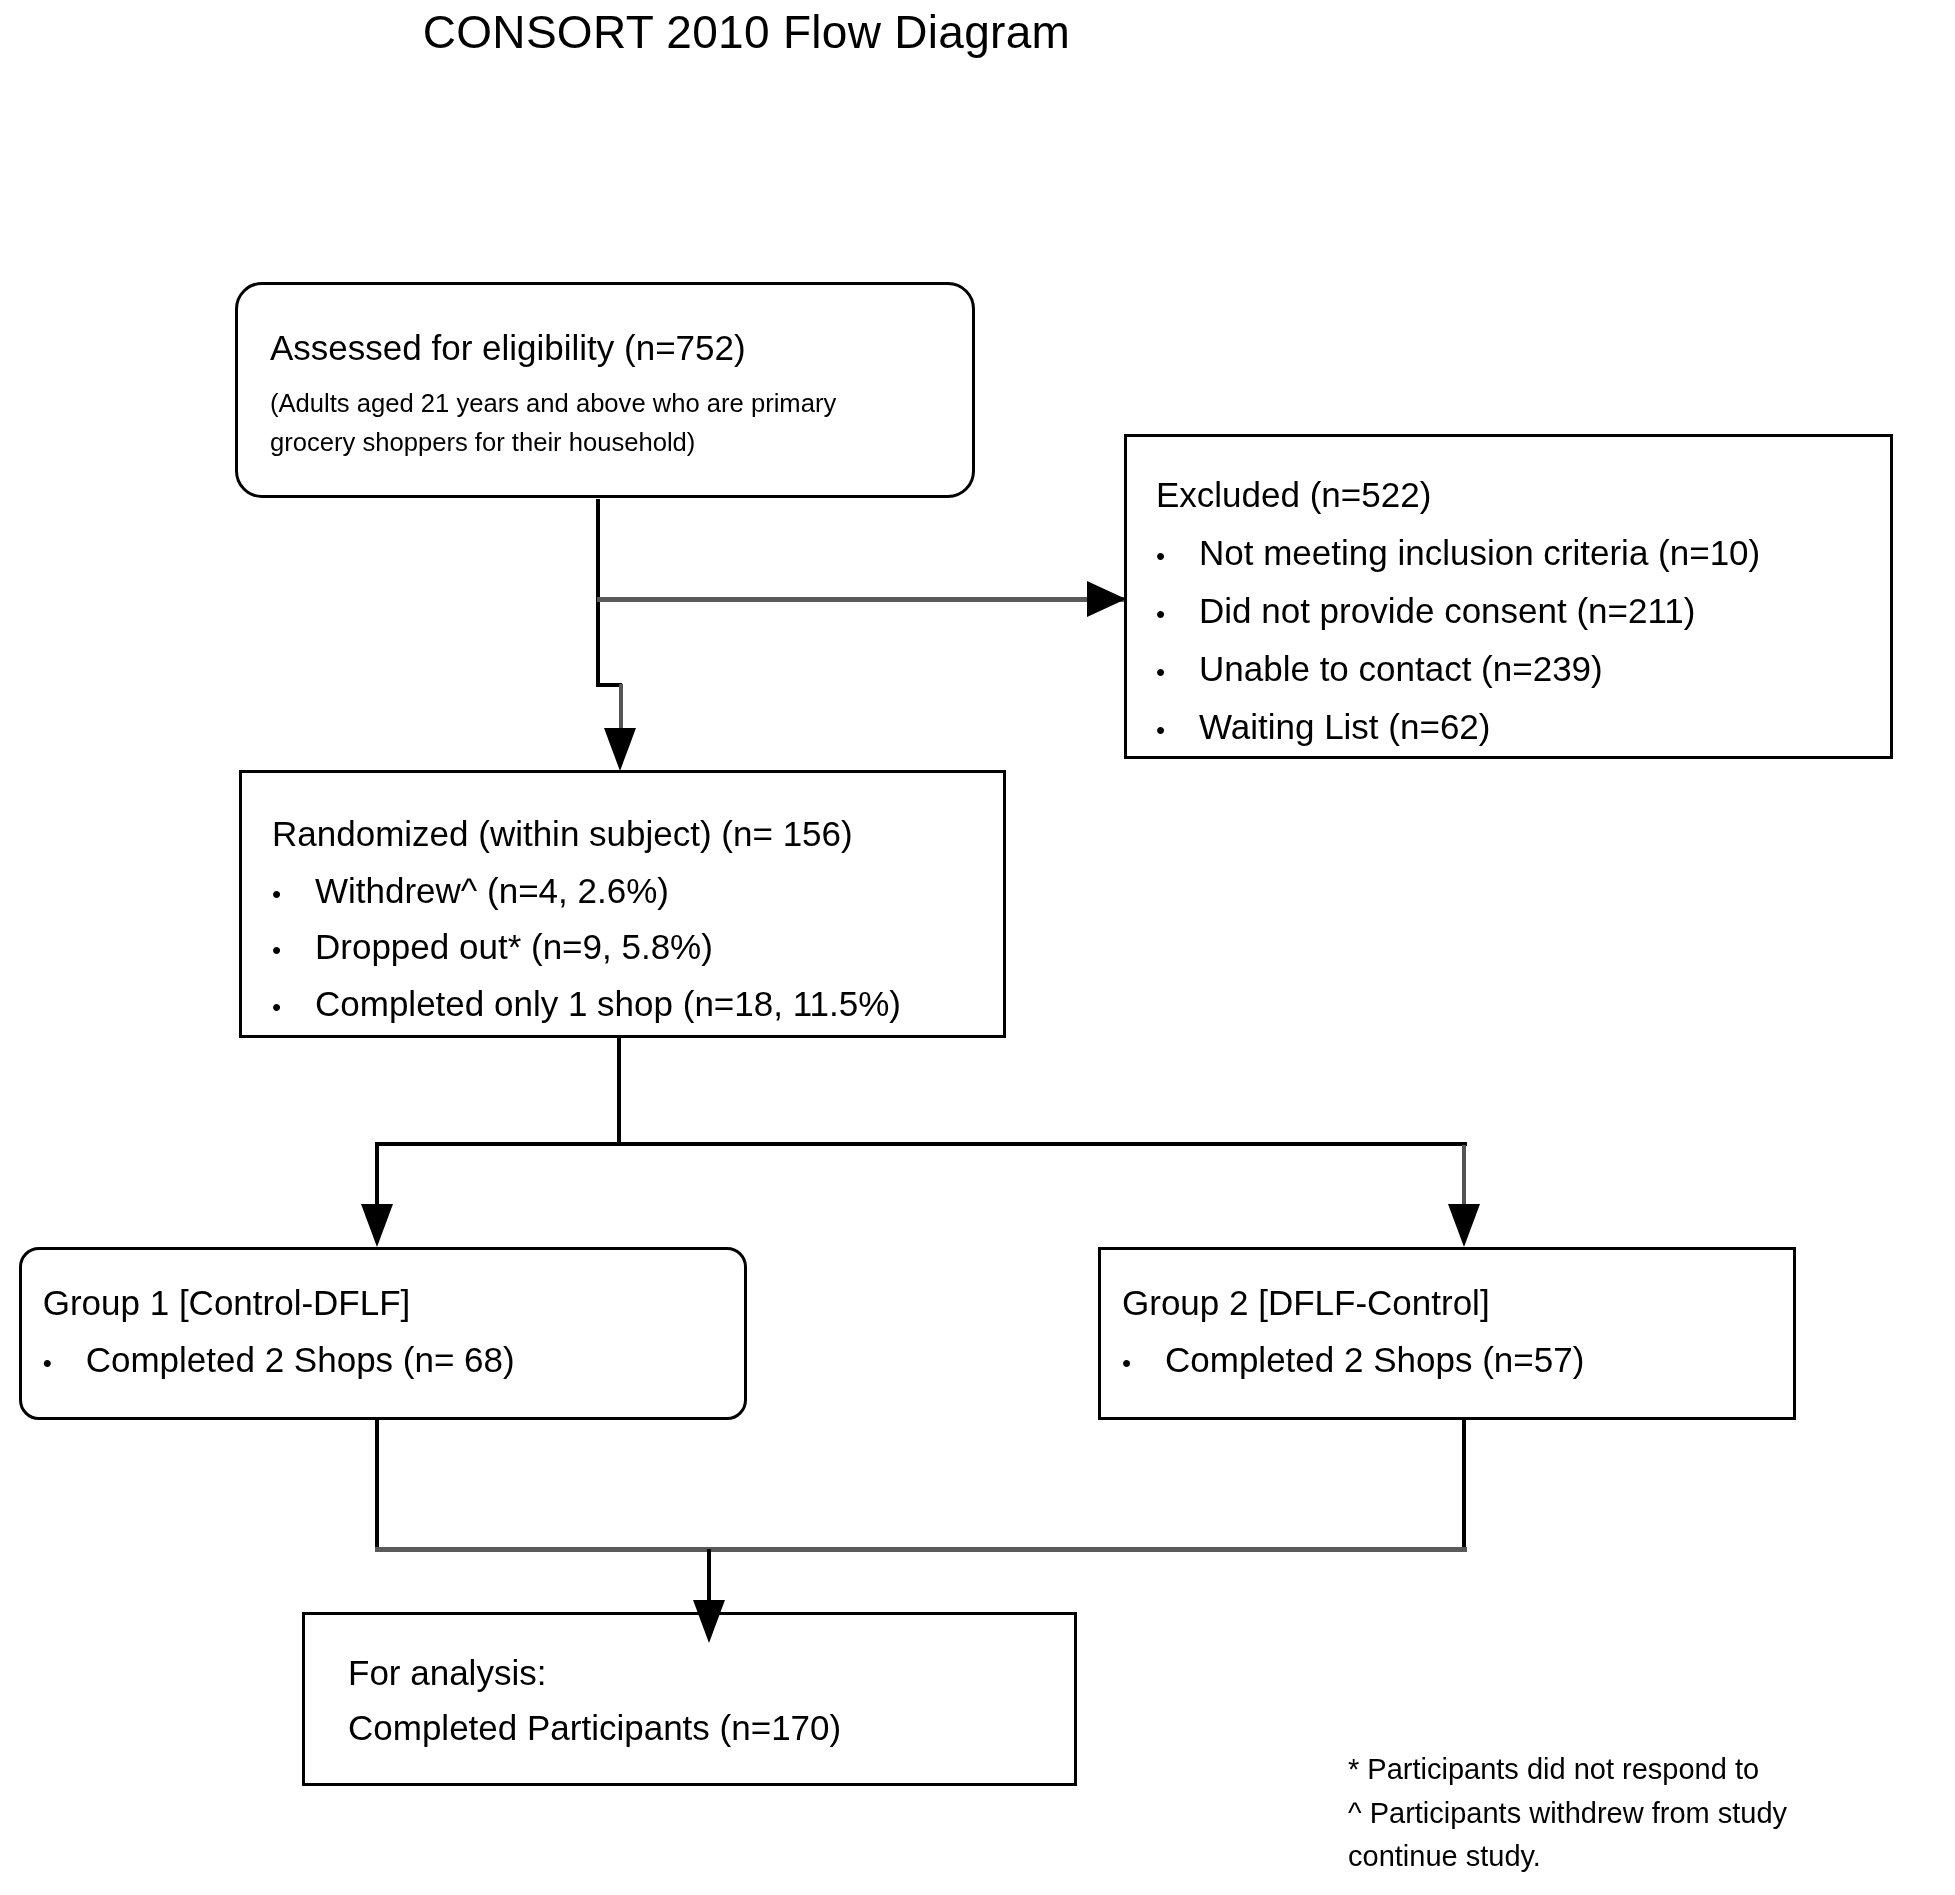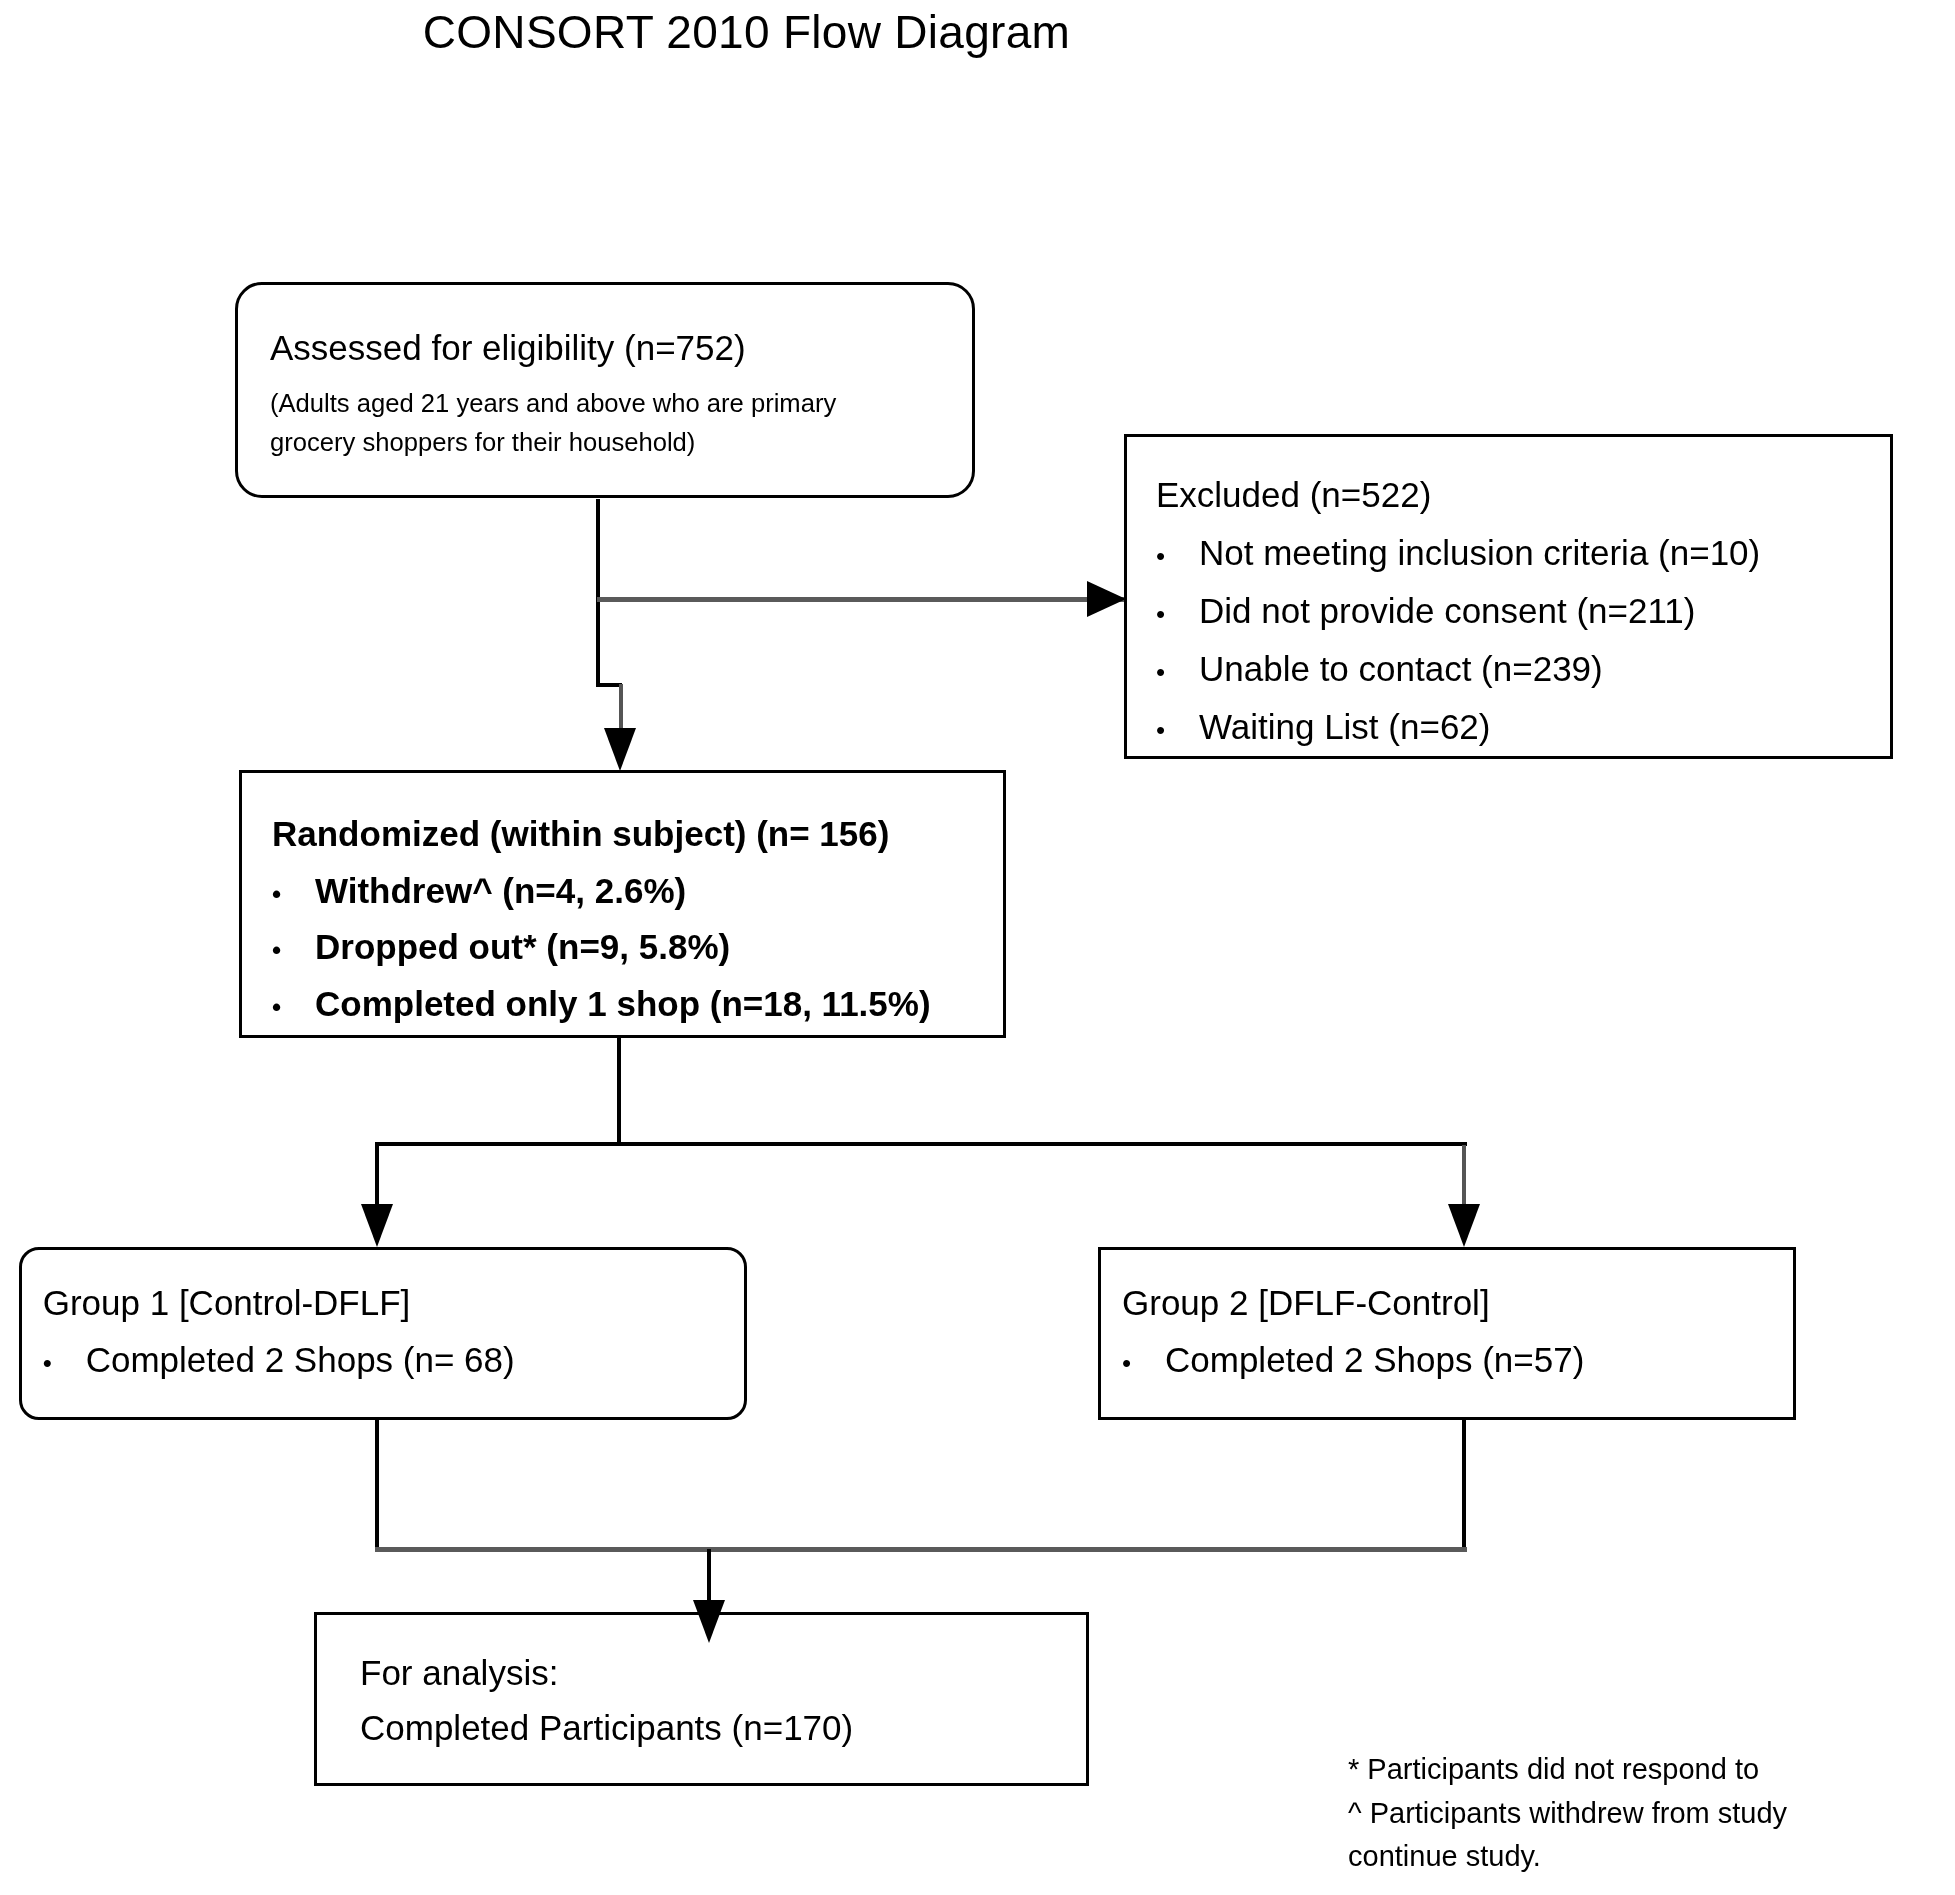--- a/index.html
+++ b/index.html
@@ -147,21 +147,21 @@
         <span class="bullet-mark">•</span>
         <span class="bullet-text">Unable to contact (n=239)</span>
       </div>
       <div class="bullet-row" style="margin-top:8.3px;">
         <span class="bullet-mark">•</span>
         <span class="bullet-text">Waiting List (n=62)</span>
       </div>
     </div>
   </div>
 
-  <div class="node-box" style="left:239px; top:770px; width:767px; height:268px;font-weight:bold;">
+  <div class="node-box" style="left:239px; top:770px; width:767px; height:268px;">
     <div class="node-inner" style="top:36px; left:30px; right:11px;">
       <div class="line-main">Randomized (within subject) (n= 156)</div>
       <div class="bullet-row" style="margin-top:7px;">
         <span class="bullet-mark">•</span>
         <span class="bullet-text">Withdrew^ (n=4, 2.6%)</span>
       </div>
       <div class="bullet-row" style="margin-top:7px;">
         <span class="bullet-mark">•</span>
         <span class="bullet-text">Dropped out* (n=9, 5.8%)</span>
       </div>
@@ -185,21 +185,21 @@
   <div class="node-box" style="left:1098px; top:1247px; width:698px; height:173px;">
     <div class="node-inner" style="top:28px; left:21px; right:8.3px;">
       <div class="line-main">Group 2 [DFLF-Control]</div>
       <div class="bullet-row" style="margin-top:7px;">
         <span class="bullet-mark">•</span>
         <span class="bullet-text">Completed 2 Shops (n=57)</span>
       </div>
     </div>
   </div>
 
-  <div class="node-box" style="left:302px; top:1612px; width:775px; height:174px;margin-left:12px;">
+  <div class="node-box" style="left:302px; top:1612px; width:775px; height:174px;">
     <div class="node-inner" style="top:33px; left:43px; right:11px;">
       <div class="line-main">For analysis:</div>
       <div class="line-main" style="margin-top:5.5px;">Completed Participants (n=170)</div>
     </div>
   </div>
 
   <div class="vline" style="left:596px; top:499px; width:3.5px; height:186px;"></div>
 
   <div class="hline-grey" style="left:597px; top:597px; width:527px; height:4.8px;"></div>
   <div class="arrow-right" style="left:1087px; top:581px;"></div>

